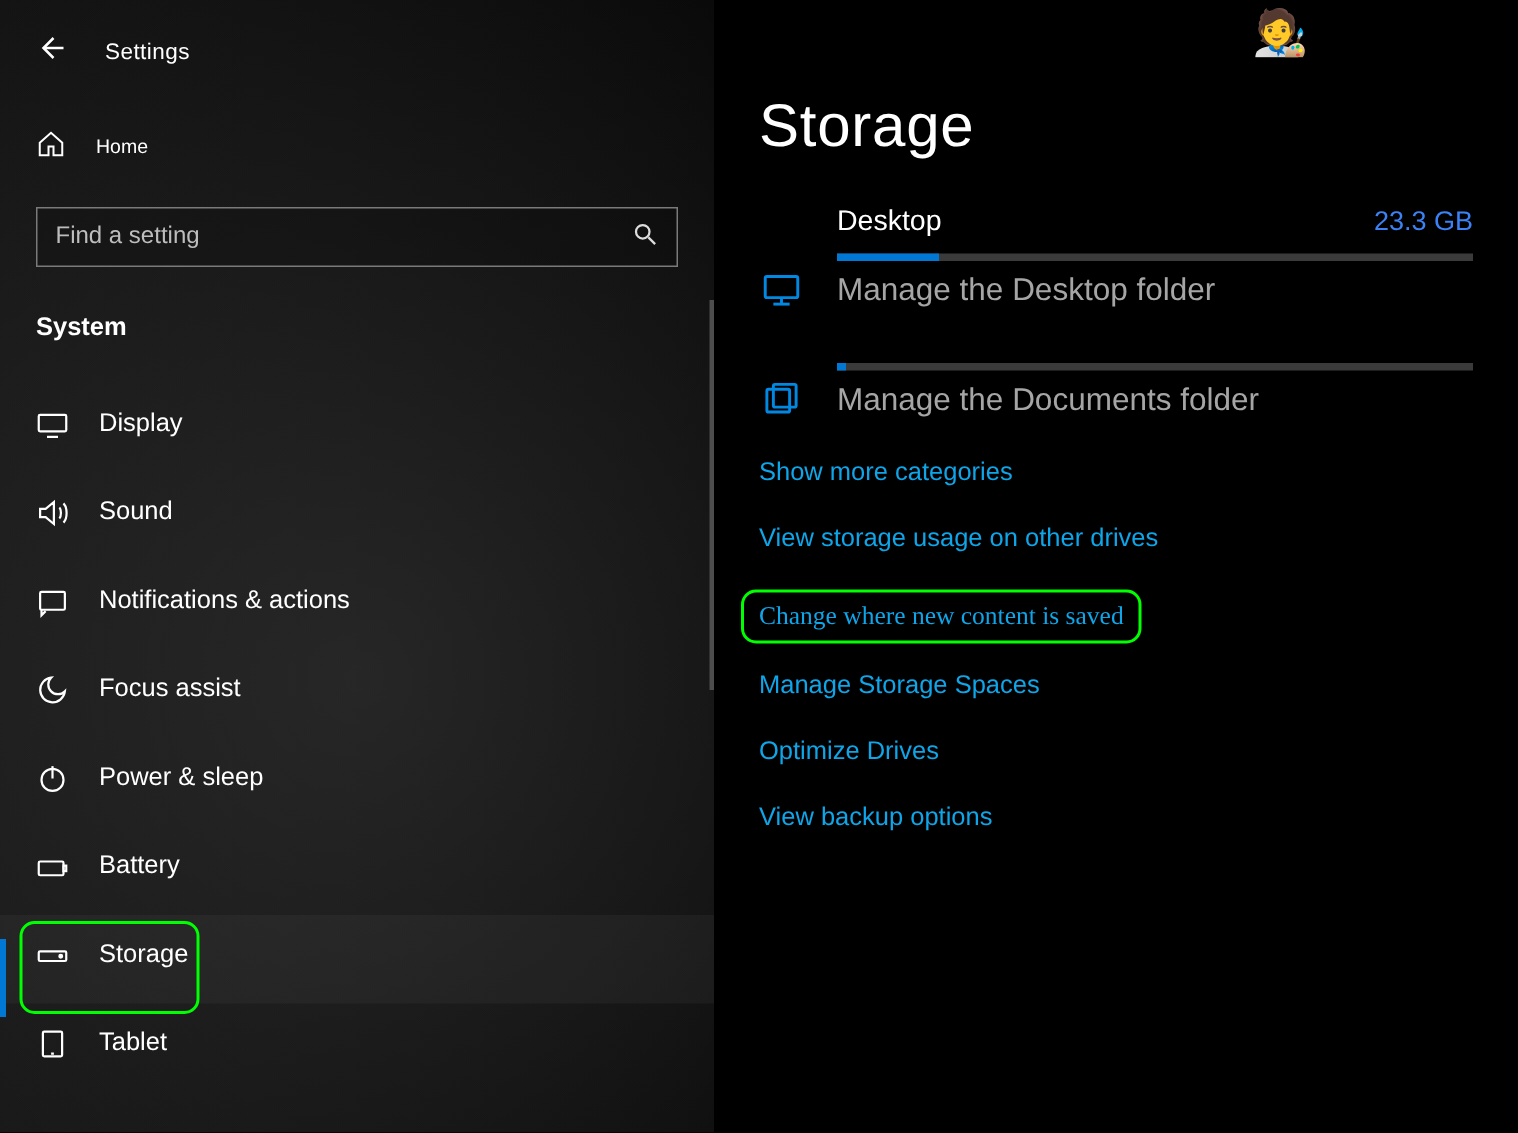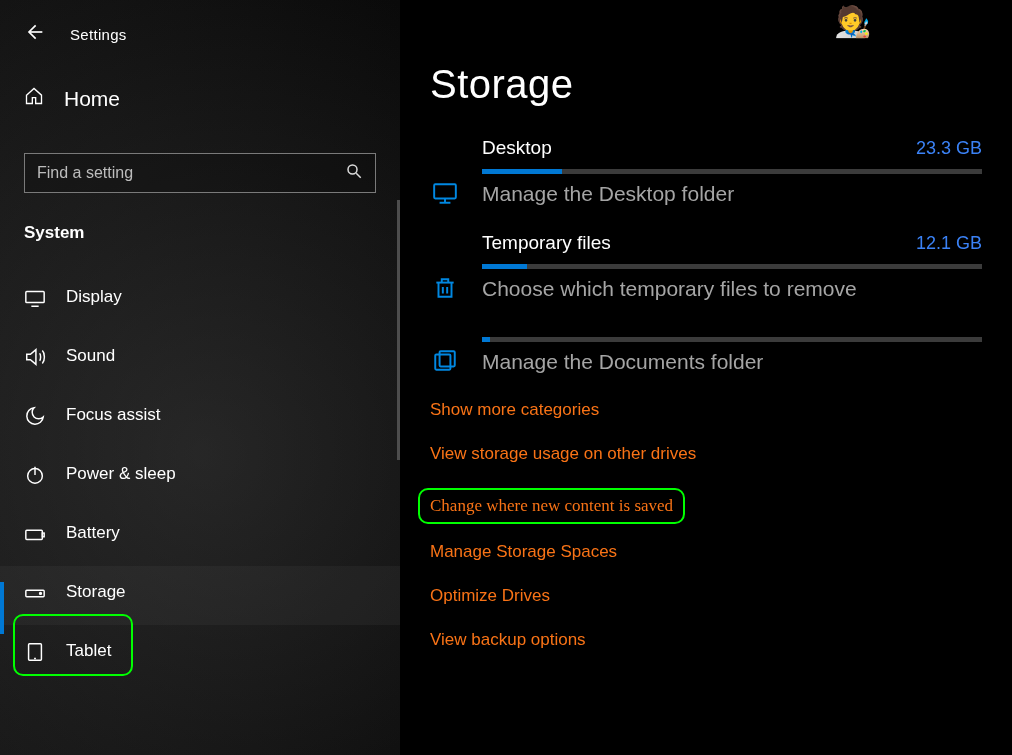--- a/index.html
+++ b/index.html
@@ -9,21 +9,21 @@
     background: #000000;
     font-family: "Segoe UI", -apple-system, sans-serif;
     color: #ffffff;
     overflow: hidden;
     display: flex;
     position: relative;
   }
 
   
   .sidebar {
-    width: 400px;
+    width: 476px;
     height: 100%;
     background: linear-gradient(to right, rgba(40,40,40,0.55), rgba(20,20,20,0.55));
     position: relative;
     padding: 12px 0 0 0;
   }
   .sidebar::before {
     
     content:"";
     position:absolute; inset:0;
     background: radial-gradient(circle at 50% 60%, rgba(80,80,80,0.35), rgba(0,0,0,0.1));
@@ -36,26 +36,26 @@
     padding: 4px 0 0 24px;
     gap: 26px;
     height: 40px;
   }
   .back-arrow svg { width:20px; height:20px; stroke:#fff; fill:none; stroke-width:2; }
   .app-title { font-size:15px; font-weight:400; letter-spacing:0.3px; }
 
   .home-row {
     display:flex; align-items:center; gap:20px;
     padding: 34px 0 0 24px;
-    font-size:21px;
+    font-size:13px;
   }
   .home-row svg { width:20px; height:20px; stroke:#fff; fill:none; stroke-width:1.6; }
 
   .search-box {
-    margin: 42px 24px 0 24px;
+    margin: 29px 24px 0 24px;
     border: 1px solid #7a7a7a;
     height: 40px;
     display:flex; align-items:center;
     padding: 0 12px;
     background: rgba(0,0,0,0.15);
   }
   .search-box input {
     flex:1; background:transparent; border:none; outline:none;
     color:#ccc; font-size:16px;
   }
@@ -117,21 +117,21 @@
   .cat-body { flex:1; }
   .cat-head { display:flex; align-items:baseline; }
   .cat-name { font-size:19px; }
   .cat-size { margin-left:auto; font-size:18px; color:#3b82f6; }
   .bar {
     height:5px; background:#3b3b3b; margin:10px 0 8px 0; position:relative;
   }
   .bar .fill { position:absolute; left:0; top:0; bottom:0; background:#0078d4; }
   .cat-caption { font-size:21px; color:#a5a5a5; }
 
-  .link { color:#f97316; font-size:17px; cursor:pointer; }
+  .link { color:#0ea5e9; font-size:17px; cursor:pointer; }
   .link-row { margin-bottom:24px; }
 
   .section-h { font-size:24px; font-weight:400; margin-top:34px; margin-bottom:26px; }
   .link-highlight {
     display:inline-block;
     border:2px solid #00ff00;
     border-radius:10px;
     padding:6px 10px;
     margin-left:-12px;
     margin-bottom:18px;
@@ -192,20 +192,27 @@
 
     <div class="nav-item">
       <span><svg viewBox="0 0 24 24">
             <path d="M3 9v6h4l6 5V4L7 9H3z"></path>
             <path d="M17 8c1.5 1.5 1.5 6.5 0 8"></path>
             <path d="M20 5c3 3 3 11 0 14"></path>
           </svg></span>
       <span>Sound</span>
     </div>
 
+    <div class="nav-item">
+      <span><svg viewBox="0 0 24 24">
+            <rect x="3" y="5" width="18" height="13" rx="1"></rect>
+            <polyline points="7 19 4 22 4 18"></polyline>
+          </svg></span>
+      <span>Notifications &amp; actions</span>
+    </div>
 
     <div class="nav-item">
       <span><svg viewBox="0 0 24 24">
             <path d="M21 13A9 9 0 1 1 11 3 7 7 0 0 0 21 13z"></path>
           </svg></span>
       <span>Focus assist</span>
     </div>
 
     <div class="nav-item">
       <span><svg viewBox="0 0 24 24">
@@ -266,40 +273,20 @@
           <span class="cat-name">Desktop</span>
           <span class="cat-size">23.3 GB</span>
         </div>
         <div class="bar">
             <div class="fill" style="width:16%"></div>
           </div>
         <div class="cat-caption">Manage the Desktop folder</div>
       </div>
     </div>
 
-    <div class="category">
-      <div class="cat-icon">
-        <svg viewBox="0 0 24 24">
-            <path d="M4 7h16"></path>
-            <path d="M6 7v13h12V7"></path>
-            <path d="M10 11v6M14 11v6"></path>
-            <path d="M9 7V4h6v3"></path>
-          </svg>
-      </div>
-      <div class="cat-body">
-        <div class="cat-head">
-          <span class="cat-name">Temporary files</span>
-          <span class="cat-size">12.1 GB</span>
-        </div>
-        <div class="bar">
-            <div class="fill" style="width:9%"></div>
-          </div>
-        <div class="cat-caption">Choose which temporary files to remove</div>
-      </div>
-    </div>
 
     <div class="category">
       <div class="cat-icon">
         <svg viewBox="0 0 24 24">
             <rect x="3" y="6" width="14" height="14" rx="1"></rect>
             <rect x="7" y="3" width="14" height="14" rx="1"></rect>
           </svg>
       </div>
       <div class="cat-body">
         <div class="bar">

